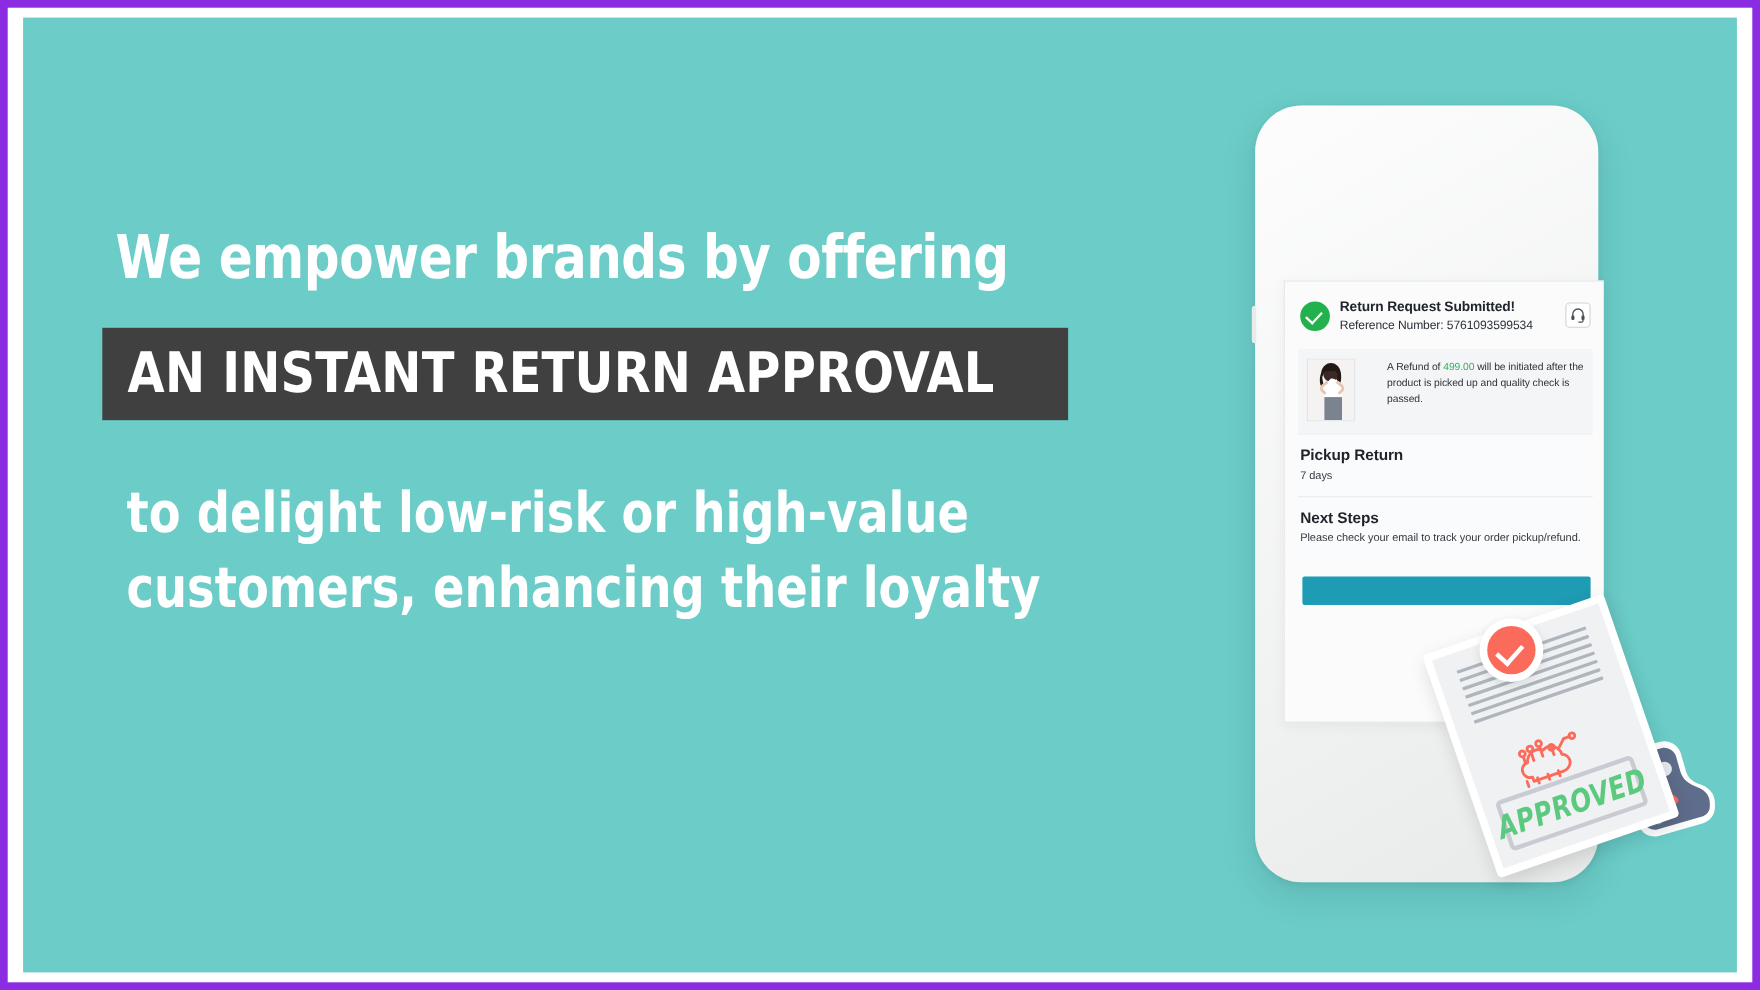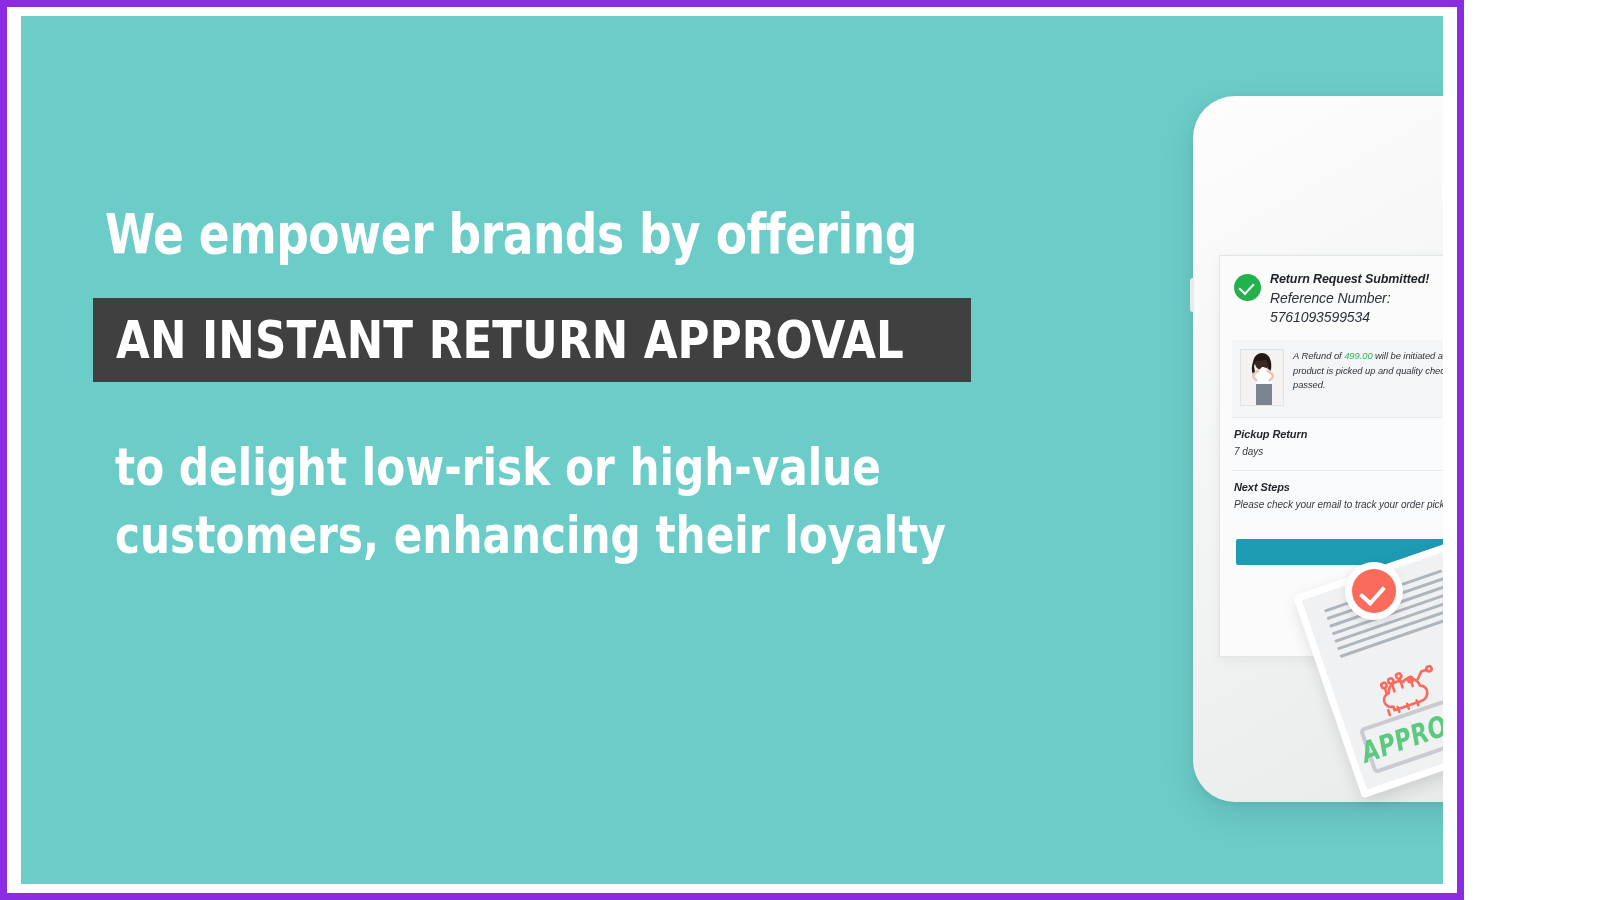--- a/index.html
+++ b/index.html
@@ -7,21 +7,21 @@
     padding: 0;
     background: #ffffff;
   }
   body {
     font-family: "Liberation Sans", sans-serif;
   }
 
   
   .frame {
     position: relative;
-    width: 1464px;
+    width: 1600px;
     height: 900px;
     box-sizing: border-box;
     background: #ffffff;
     border: 7px solid #8B2BE2;
     overflow: hidden;
   }
   .frame-inner {
     position: absolute;
     left: 14px;
     top: 9px;
@@ -79,28 +79,27 @@
     color: #ffffff;
     margin: 52px 0 0 36px;
     transform: scaleX(0.92);
     transform-origin: left center;
   }
   .headline-bottom span { display: block; white-space: nowrap; }
 
   
   .phone {
     position: absolute;
-    left: 1172px;
+    left: 1120px;
     top: 80px;
     width: 312px;
     height: 706px;
     background: linear-gradient(150deg, #fdfdfd 0%, #f2f3f3 55%, #e8eaea 100%);
     border-radius: 42px;
     box-shadow: 0 12px 34px rgba(0,0,0,0.10), 0 2px 6px rgba(0,0,0,0.06);
-    font-style: italic;
   }
   .phone-btn-left {
     position: absolute;
     left: -3px;
     top: 182px;
     width: 4px;
     height: 34px;
     background: #e9ebeb;
     border-radius: 3px 0 0 3px;
   }
@@ -143,21 +142,21 @@
   }
   .sc-header-txt { flex: 1 1 auto; padding-left: 9px; min-width: 0; }
   .sc-title {
     font-size: 12.5px;
     font-weight: 700;
     color: #20242b;
     letter-spacing: -0.1px;
     line-height: 1.25;
   }
   .sc-ref {
-    font-size: 14px;
+    font-size: 11px;
     color: #2b3038;
     line-height: 1.35;
     margin-top: 1px;
     letter-spacing: -0.1px;
   }
   .support-btn {
     flex: 0 0 auto;
     width: 21px; height: 21px;
     border: 1px solid #cfd4d8;
     border-radius: 4px;
@@ -167,20 +166,21 @@
   }
   .support-btn svg { position: absolute; left: 3px; top: 3px; }
 
   
   .refund-row {
     display: flex;
     background: #f4f5f7;
     margin: 2px 10px 0 12px;
     padding: 9px 8px 11px 8px;
     border-radius: 2px;
+    gap: 20px;
   }
   .prod-thumb {
     flex: 0 0 auto;
     width: 42px; height: 55px;
     background: #ffffff;
     border: 1px solid #e0e3e6;
     position: relative;
     overflow: hidden;
   }
   .prod-thumb .ph-bg { position: absolute; inset: 0; background: #f3f1ef; }
@@ -196,21 +196,21 @@
 
   
   .sc-sec {
     margin: 0 10px 0 12px;
     padding: 10px 2px 11px 2px;
     border-top: 1px solid #e9ecee;
     background: #fafbfc;
   }
   .sc-sec:first-of-type { border-top: none; }
   .sec-title {
-    font-size: 11px;
+    font-size: 14px;
     font-weight: 700;
     color: #1f242b;
     letter-spacing: -0.1px;
   }
   .sec-body {
     font-size: 10px;
     color: #343a42;
     line-height: 1.5;
     margin-top: 4px;
     letter-spacing: -0.05px;

